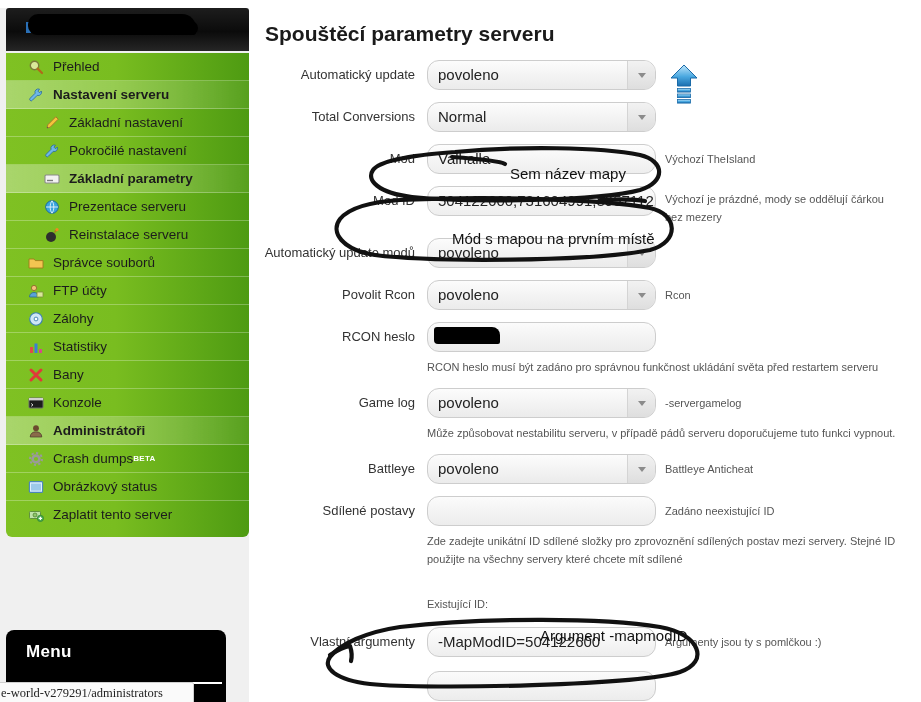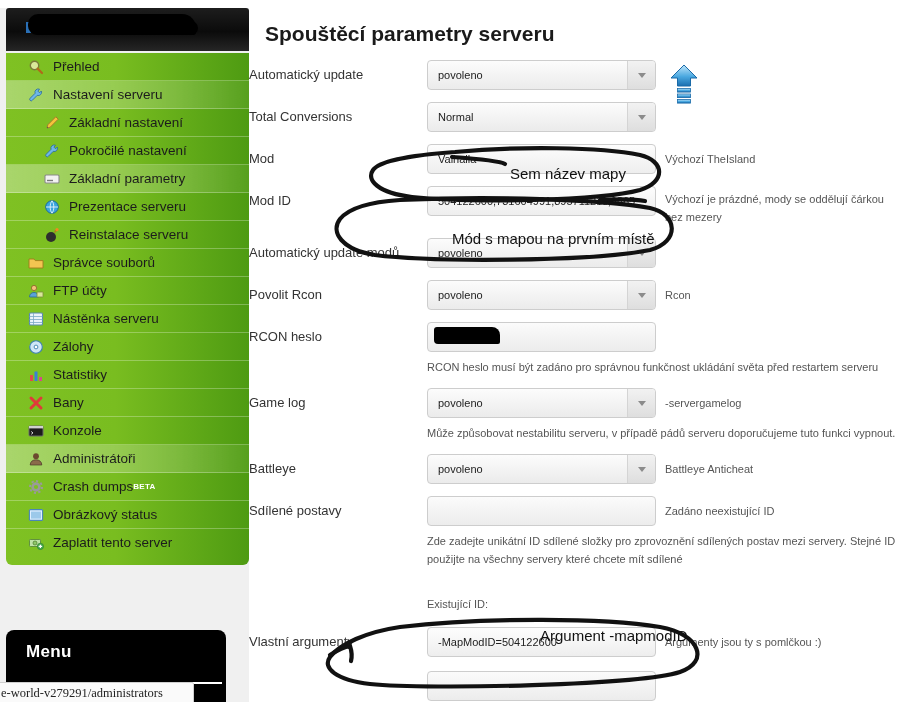--- a/index.html
+++ b/index.html
@@ -72,20 +72,21 @@
     padding-left: 22px;
     box-sizing: border-box;
     font-size: 13.5px;
     color: #1c1c1c;
     border-bottom: 1px solid rgba(255,255,255,0.28);
     white-space: nowrap;
   }
   .nav-item.sub { padding-left: 38px; }
   .nav-item.active {
     background: linear-gradient(to right, rgba(255,255,255,0.33), rgba(255,255,255,0.16) 70%, rgba(255,255,255,0.05));
+    font-weight: bold;
   }
   .nav-item.no-line { border-bottom: none; }
   .nav-item .ico {
     width: 18px; height: 16px;
     margin-right: 7px;
     flex: 0 0 auto;
     display: inline-block;
     position: relative;
   }
   .nav-item .lbl { line-height: 1; }
@@ -156,37 +157,37 @@
     width: 672px;
   }
   .row {
     position: relative;
     display: flex;
     align-items: flex-start;
     margin-bottom: 0;
   }
   .row .lab {
     width: 178px;
-    text-align: left;
+    text-align: right;
     padding-right: 12px;
     box-sizing: border-box;
     font-size: 13px;
     color: #333;
     line-height: 30px;
     white-space: nowrap;
   }
   .field-wrap { position: relative; }
   .ctrl {
     width: 229px;
     height: 30px;
     box-sizing: border-box;
     border: 1px solid #cdcdcd;
-    border-radius: 4px;
+    border-radius: 12px;
     background: linear-gradient(#fcfcfc, #ebebeb);
-    font-size: 11px;
+    font-size: 15px;
     color: #222;
     padding: 0 10px;
     line-height: 28px;
     position: relative;
     white-space: nowrap;
     overflow: hidden;
   }
   .ctrl.select { padding-right: 34px; }
   .caret {
     position: absolute;
@@ -342,29 +343,20 @@
         </div>
         <div class="nav-item">
           <span class="ico">
             <svg width="16" height="16" viewBox="0 0 16 16">
               <circle cx="6" cy="5" r="2.6" fill="#f2c27a" stroke="#8a5f28" stroke-width="0.8"></circle>
               <path d="M1.5 14c0-3 2-4.5 4.5-4.5S10.5 11 10.5 14z" fill="#5aa3d8" stroke="#2a6a9b" stroke-width="0.8"></path>
               <rect x="9" y="9" width="6" height="5" rx="0.6" fill="#d9e89a" stroke="#7a8a3a" stroke-width="0.8"></rect>
             </svg>
           </span>
           <span class="lbl">FTP účty</span>
-        </div>
-        <div class="nav-item">
-          <span class="ico">
-            <svg width="16" height="16" viewBox="0 0 16 16">
-              <rect x="1.5" y="2" width="13" height="12" rx="1" fill="#eaf3fb" stroke="#5a8ab0" stroke-width="1.1"></rect>
-              <path d="M1.5 5.5h13M1.5 8.5h13M1.5 11.5h13M5.5 2v12" stroke="#7aa8c8" stroke-width="0.8"></path>
-            </svg>
-          </span>
-          <span class="lbl">Nástěnka serveru</span>
         </div>
         <div class="nav-item">
           <span class="ico">
             <svg width="16" height="16" viewBox="0 0 16 16">
               <circle cx="8" cy="8" r="6.3" fill="#cfe6f6" stroke="#3a7fae" stroke-width="1.1"></circle>
               <circle cx="8" cy="8" r="1.9" fill="#fff" stroke="#3a7fae" stroke-width="0.9"></circle>
             </svg>
           </span>
           <span class="lbl">Zálohy</span>
         </div>

